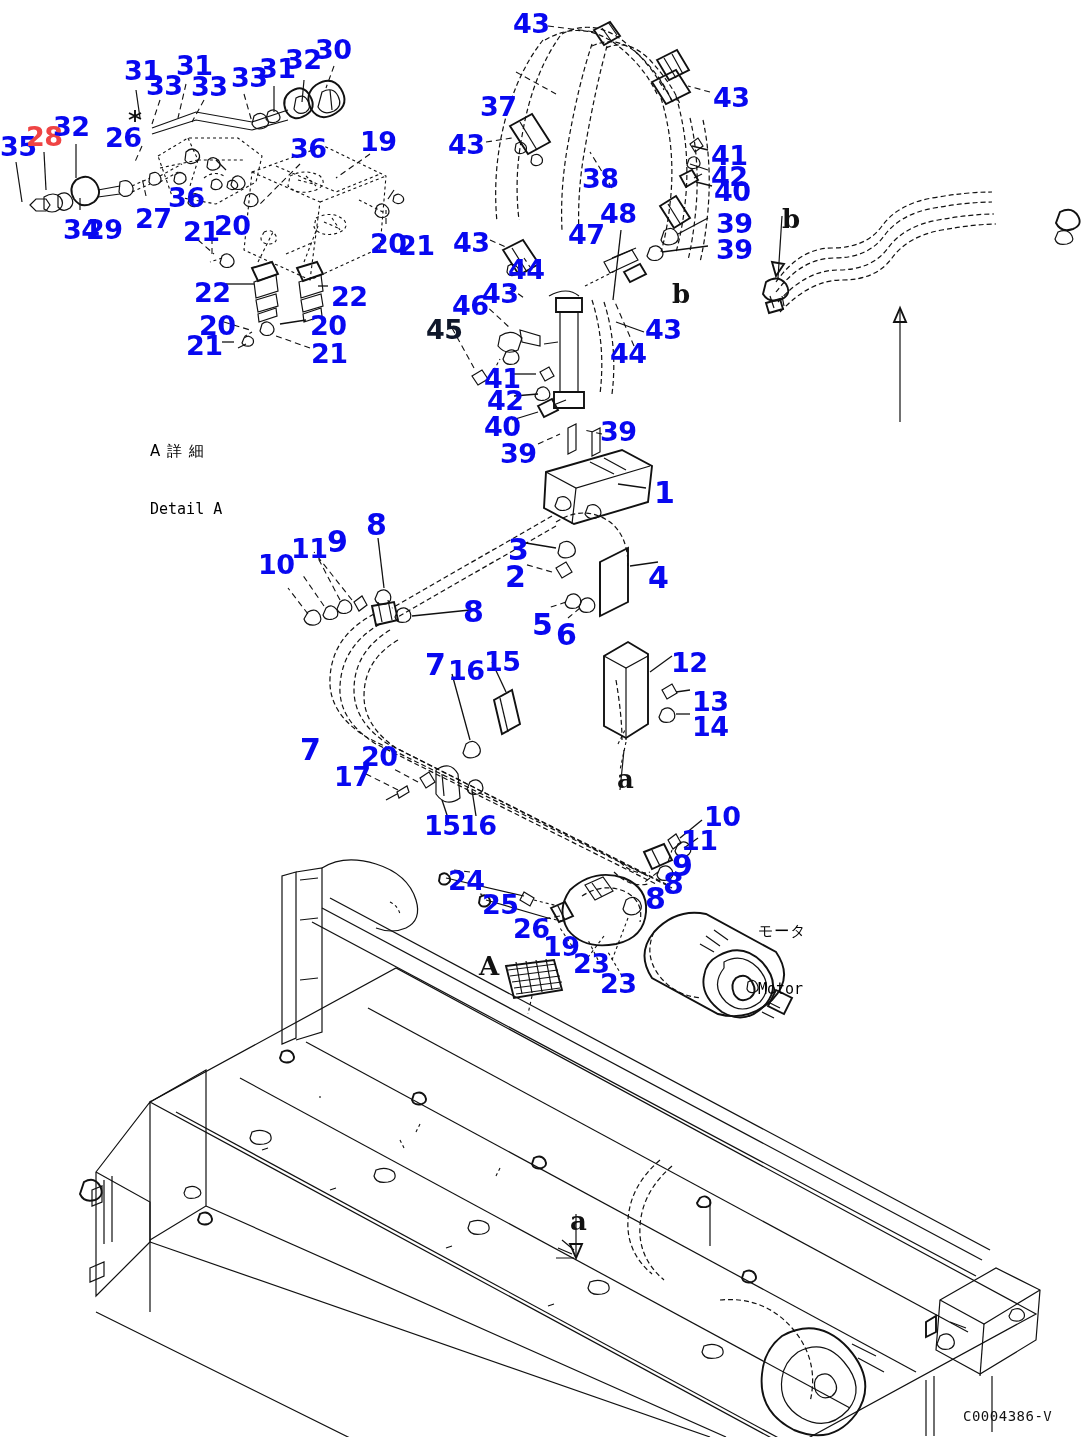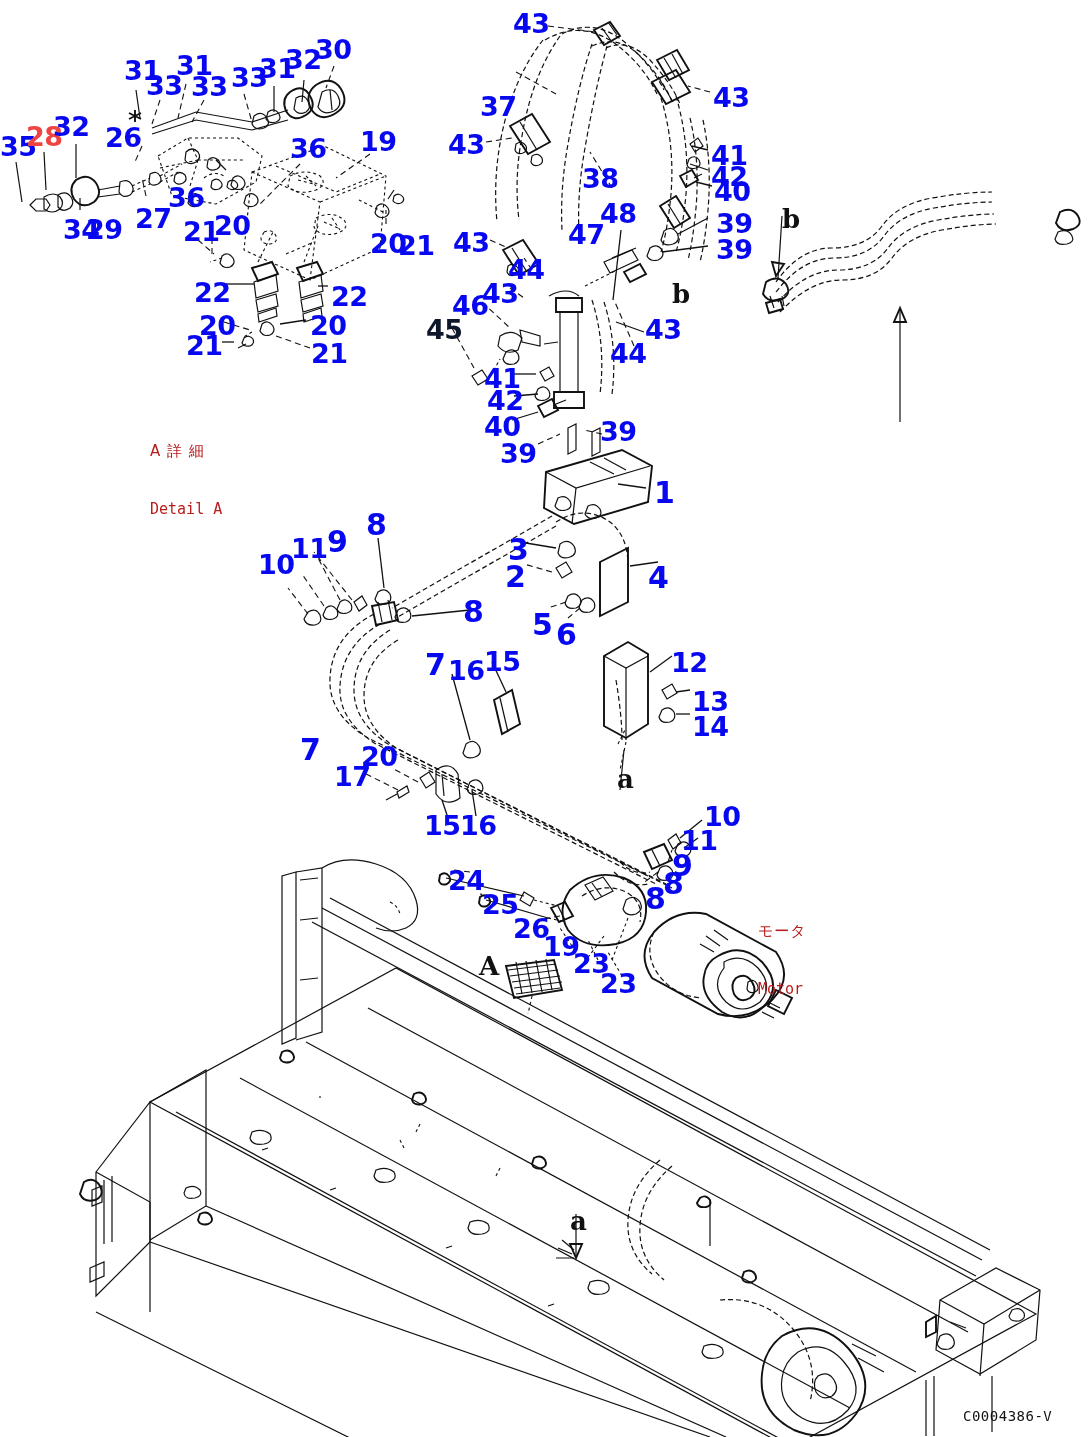--- a/index.html
+++ b/index.html
@@ -39,21 +39,21 @@
     font-weight: bold;
     font-size: 26px;
     line-height: 1;
     white-space: nowrap;
     user-select: none;
   }
 
   
   .textblock {
     position: absolute;
-    color: #b91c1c;
+    color: #000000;
     font-family: "DejaVu Sans Mono", monospace;
     font-size: 15px;
     line-height: 1.28;
     white-space: pre;
     user-select: none;
   }
   .textblock .jp { font-family: "DejaVu Sans", sans-serif; font-size: 15px; letter-spacing: 1px;}
   .drawing-no {
     position: absolute;
     color: #111111;

